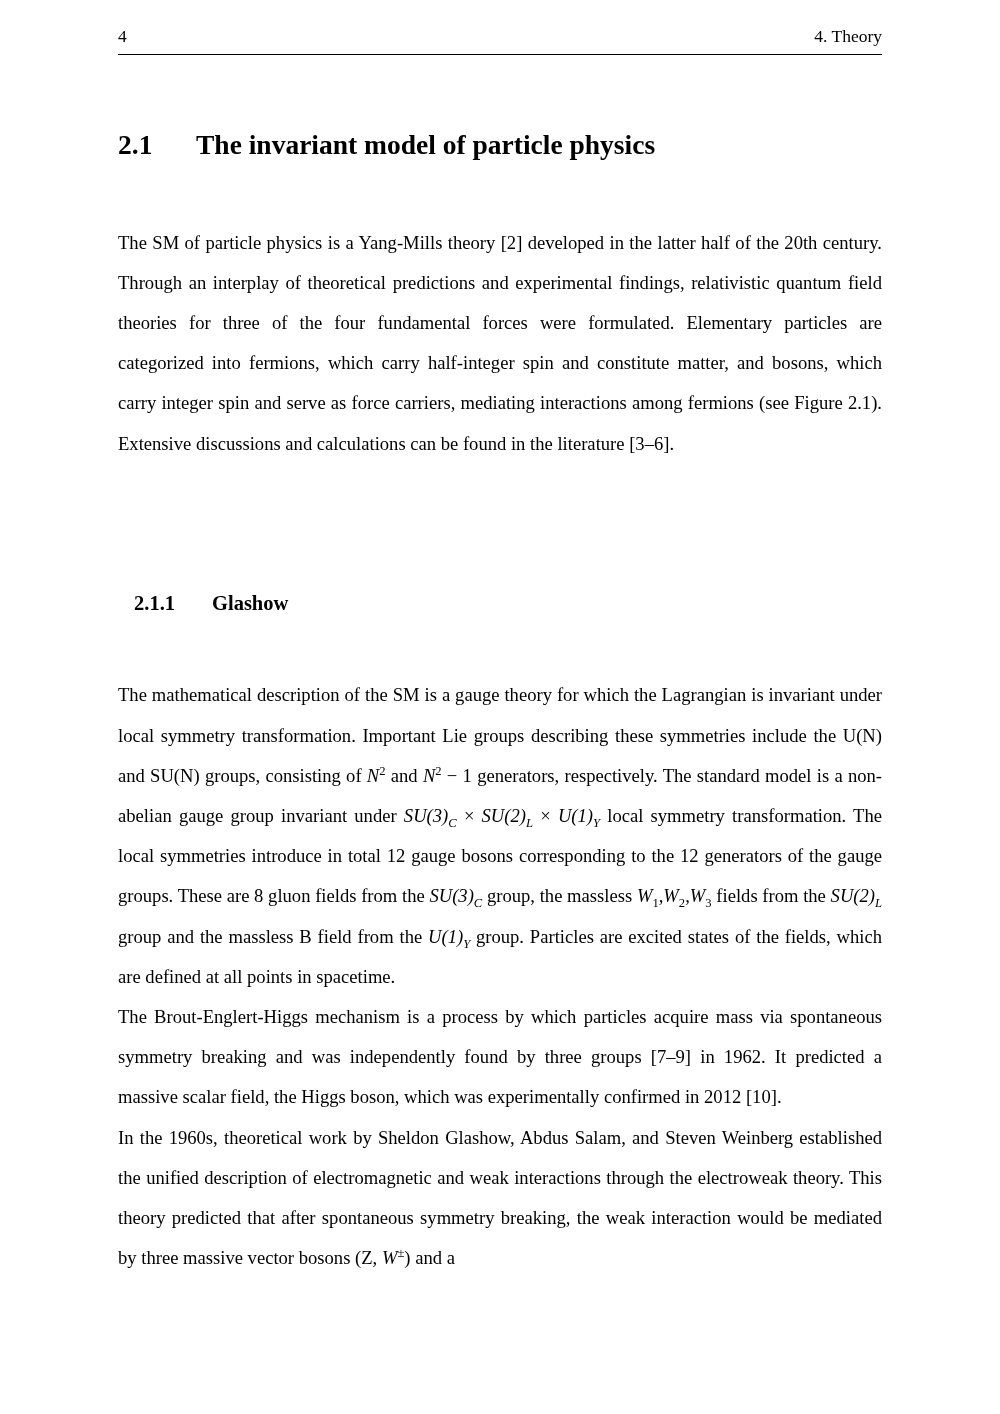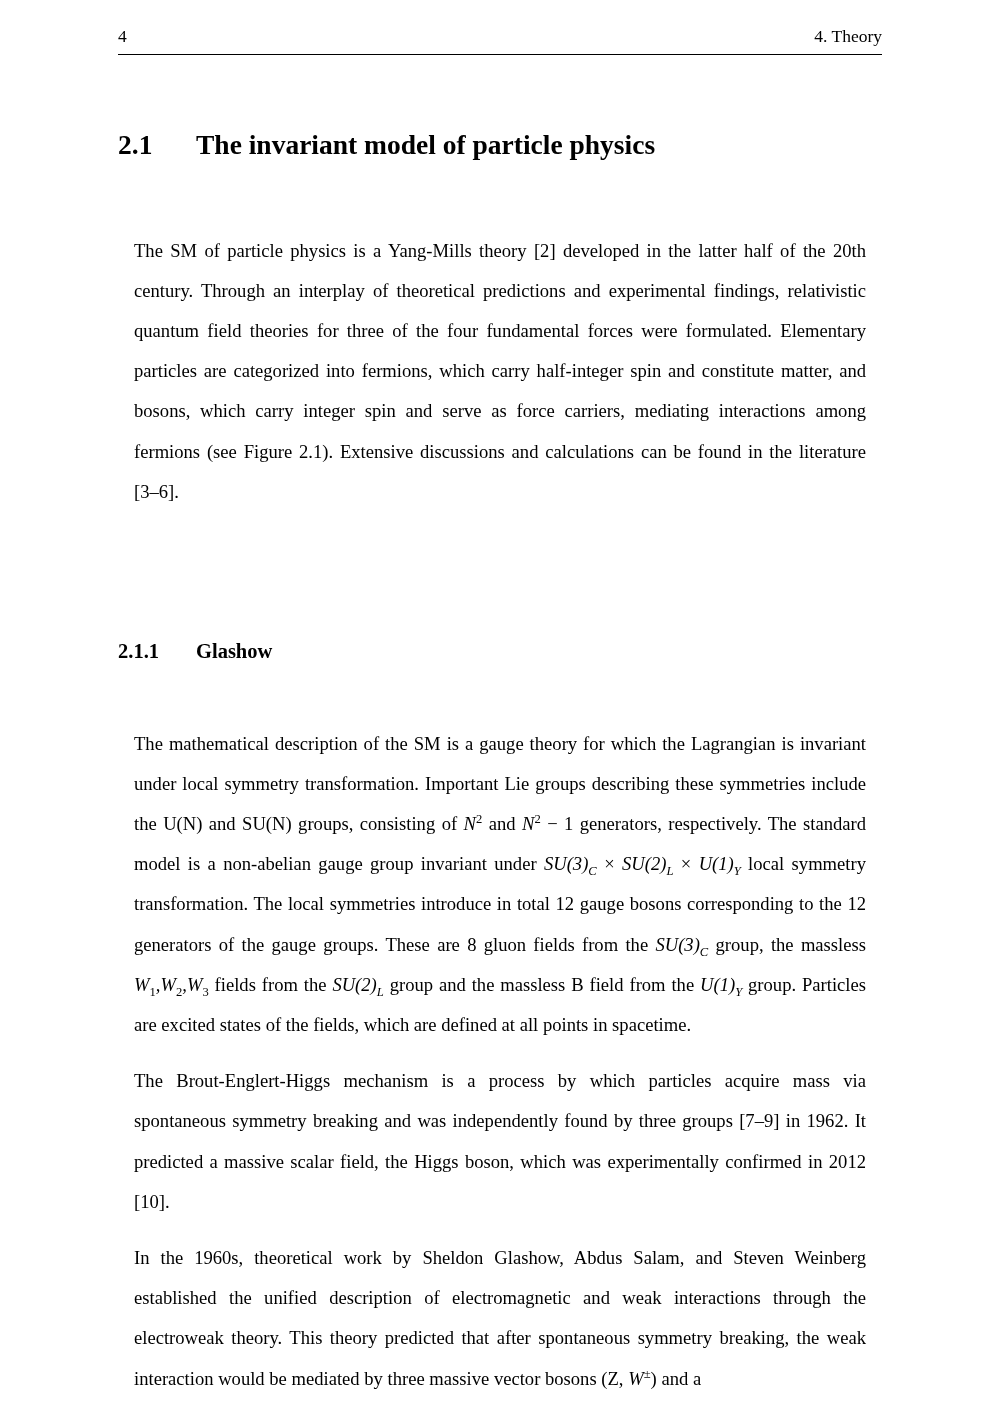--- a/index.html
+++ b/index.html
@@ -29,42 +29,42 @@
     padding-bottom: 7px;
     border-bottom: 1.1px solid #000;
   }
   .running-head .folio { letter-spacing: 0; }
   .running-head .chap { letter-spacing: 0; }
 
   h1.section-title {
     font-family: "Liberation Serif", serif;
     font-weight: bold;
     font-size: 27.5px;
-    margin: 74px 0 8px 0;
+    margin: 74px 0 16px 0;
     line-height: 1.15;
     display: flex;
   }
   h1.section-title .num { width: 78px; flex: 0 0 78px; }
 
   h2.subsection-title {
     font-family: "Liberation Serif", serif;
     font-weight: bold;
     font-size: 20.5px;
-    margin: 0;
+    margin: 16px;
     line-height: 1.15;
     display: flex;
   }
   h2.subsection-title .num { width: 78px; flex: 0 0 78px; }
 
   p.body {
     font-size: 18.6px;
     line-height: 40.2px;
     text-align: justify;
     text-justify: inter-word;
-    margin: 16px;
+    margin: 0;
     hyphens: none;
   }
   .gap-after-intro { height: 112px; }
   .gap-after-heading-1 { height: 46px; }
   .gap-after-heading-2 { height: 44px; }
 
   i { font-style: italic; }
   sup { font-size: 0.68em; vertical-align: super; line-height: 0; }
   sub { font-size: 0.68em; vertical-align: sub; line-height: 0; }
   .mathit { font-style: italic; }

